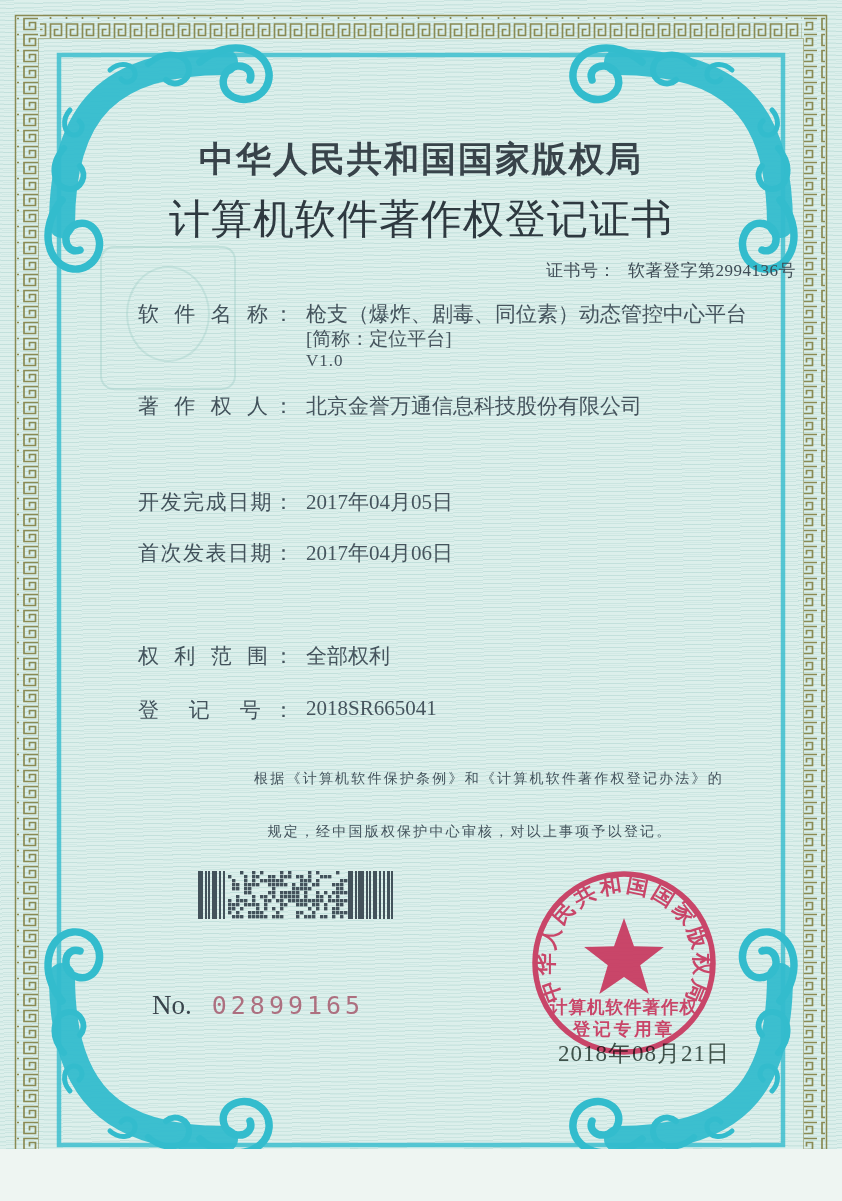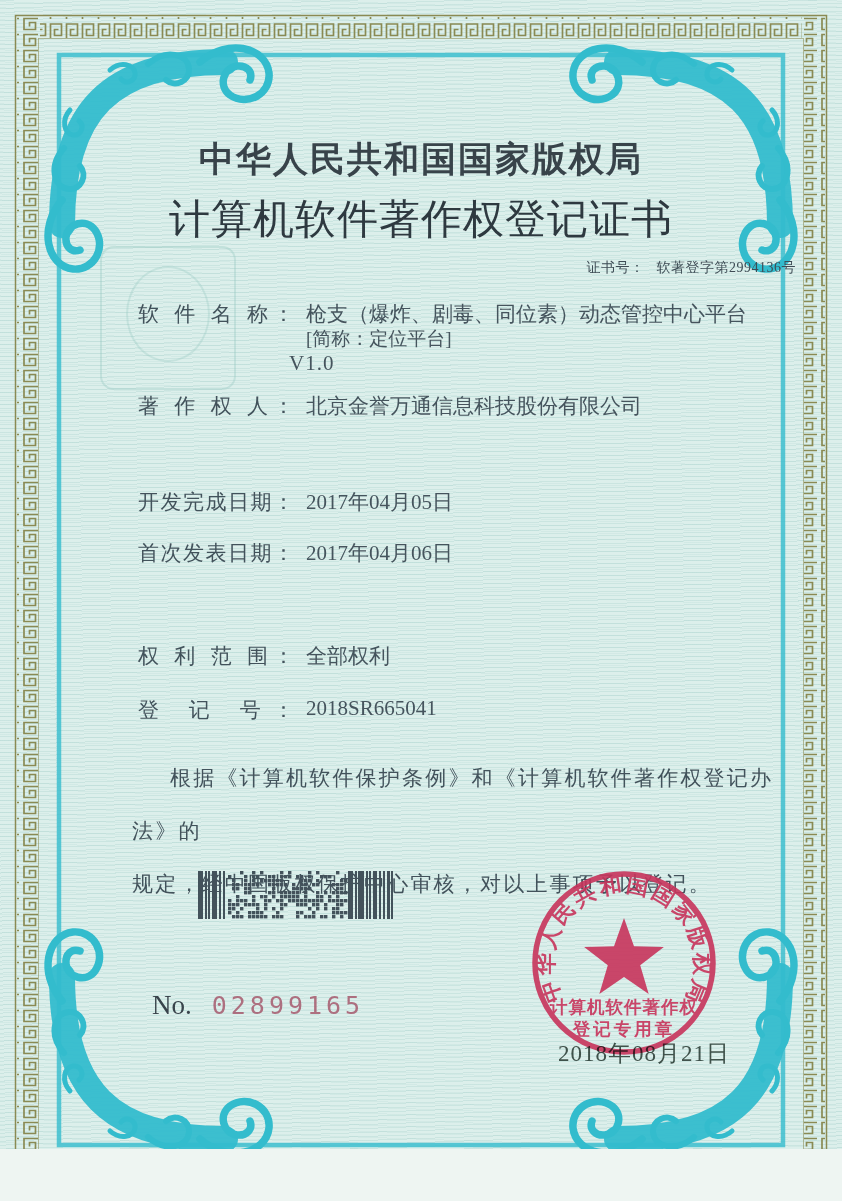--- a/index.html
+++ b/index.html
@@ -24,34 +24,34 @@
   }
   .authority{
     position:absolute;top:136px;left:0;right:0;text-align:center;
     font-size:35px;font-weight:700;letter-spacing:2px;color:#38434a;
   }
   .cert-title{
     position:absolute;top:192px;left:0;right:0;text-align:center;
     font-size:41px;font-weight:400;letter-spacing:1px;color:#2e3940;
   }
   .certno{
-    position:absolute;top:259px;right:46px;font-size:14px;letter-spacing:.5px;color:#3e4c55;
+    position:absolute;top:259px;right:46px;font-size:17px;letter-spacing:.5px;color:#3e4c55;
   }
   .certno .lbl{margin-right:12px;}
   .row{position:absolute;left:138px;white-space:nowrap;font-size:21px;}
   .flabel{
     display:inline-block;width:156px;vertical-align:top;color:#42525b;
     text-align:justify;text-align-last:justify;-moz-text-align-last:justify;
   }
   .fvalue{margin-left:12px;color:#45545d;}
   .subline{position:absolute;left:306px;font-size:19px;color:#45545d;white-space:nowrap;}
-  .verline{position:absolute;left:289px;font-size:21px;letter-spacing:1px;color:#45545d;}
+  .verline{position:absolute;left:306px;font-size:17px;letter-spacing:1px;color:#45545d;}
   .statement{
     position:absolute;left:132px;top:752px;width:676px;
-    font-size:21px;letter-spacing:2.2px;line-height:53px;color:#42525b;
+    font-size:14px;letter-spacing:2.2px;line-height:53px;color:#42525b;text-align:center;
   }
   .statement .l1{text-indent:38px;}
   .barcode{position:absolute;left:198px;top:871px;width:196px;height:48px;}
   .seal{position:absolute;left:527px;top:866px;opacity:.9;z-index:4;}
   .issue-date{
     position:absolute;left:558px;top:1038px;font-size:23px;letter-spacing:1px;
     color:#4b5852;z-index:5;mix-blend-mode:multiply;white-space:nowrap;
   }
   .serial{position:absolute;left:152px;top:990px;font-size:27px;color:#39434b;white-space:nowrap;}
   .serial .num{

